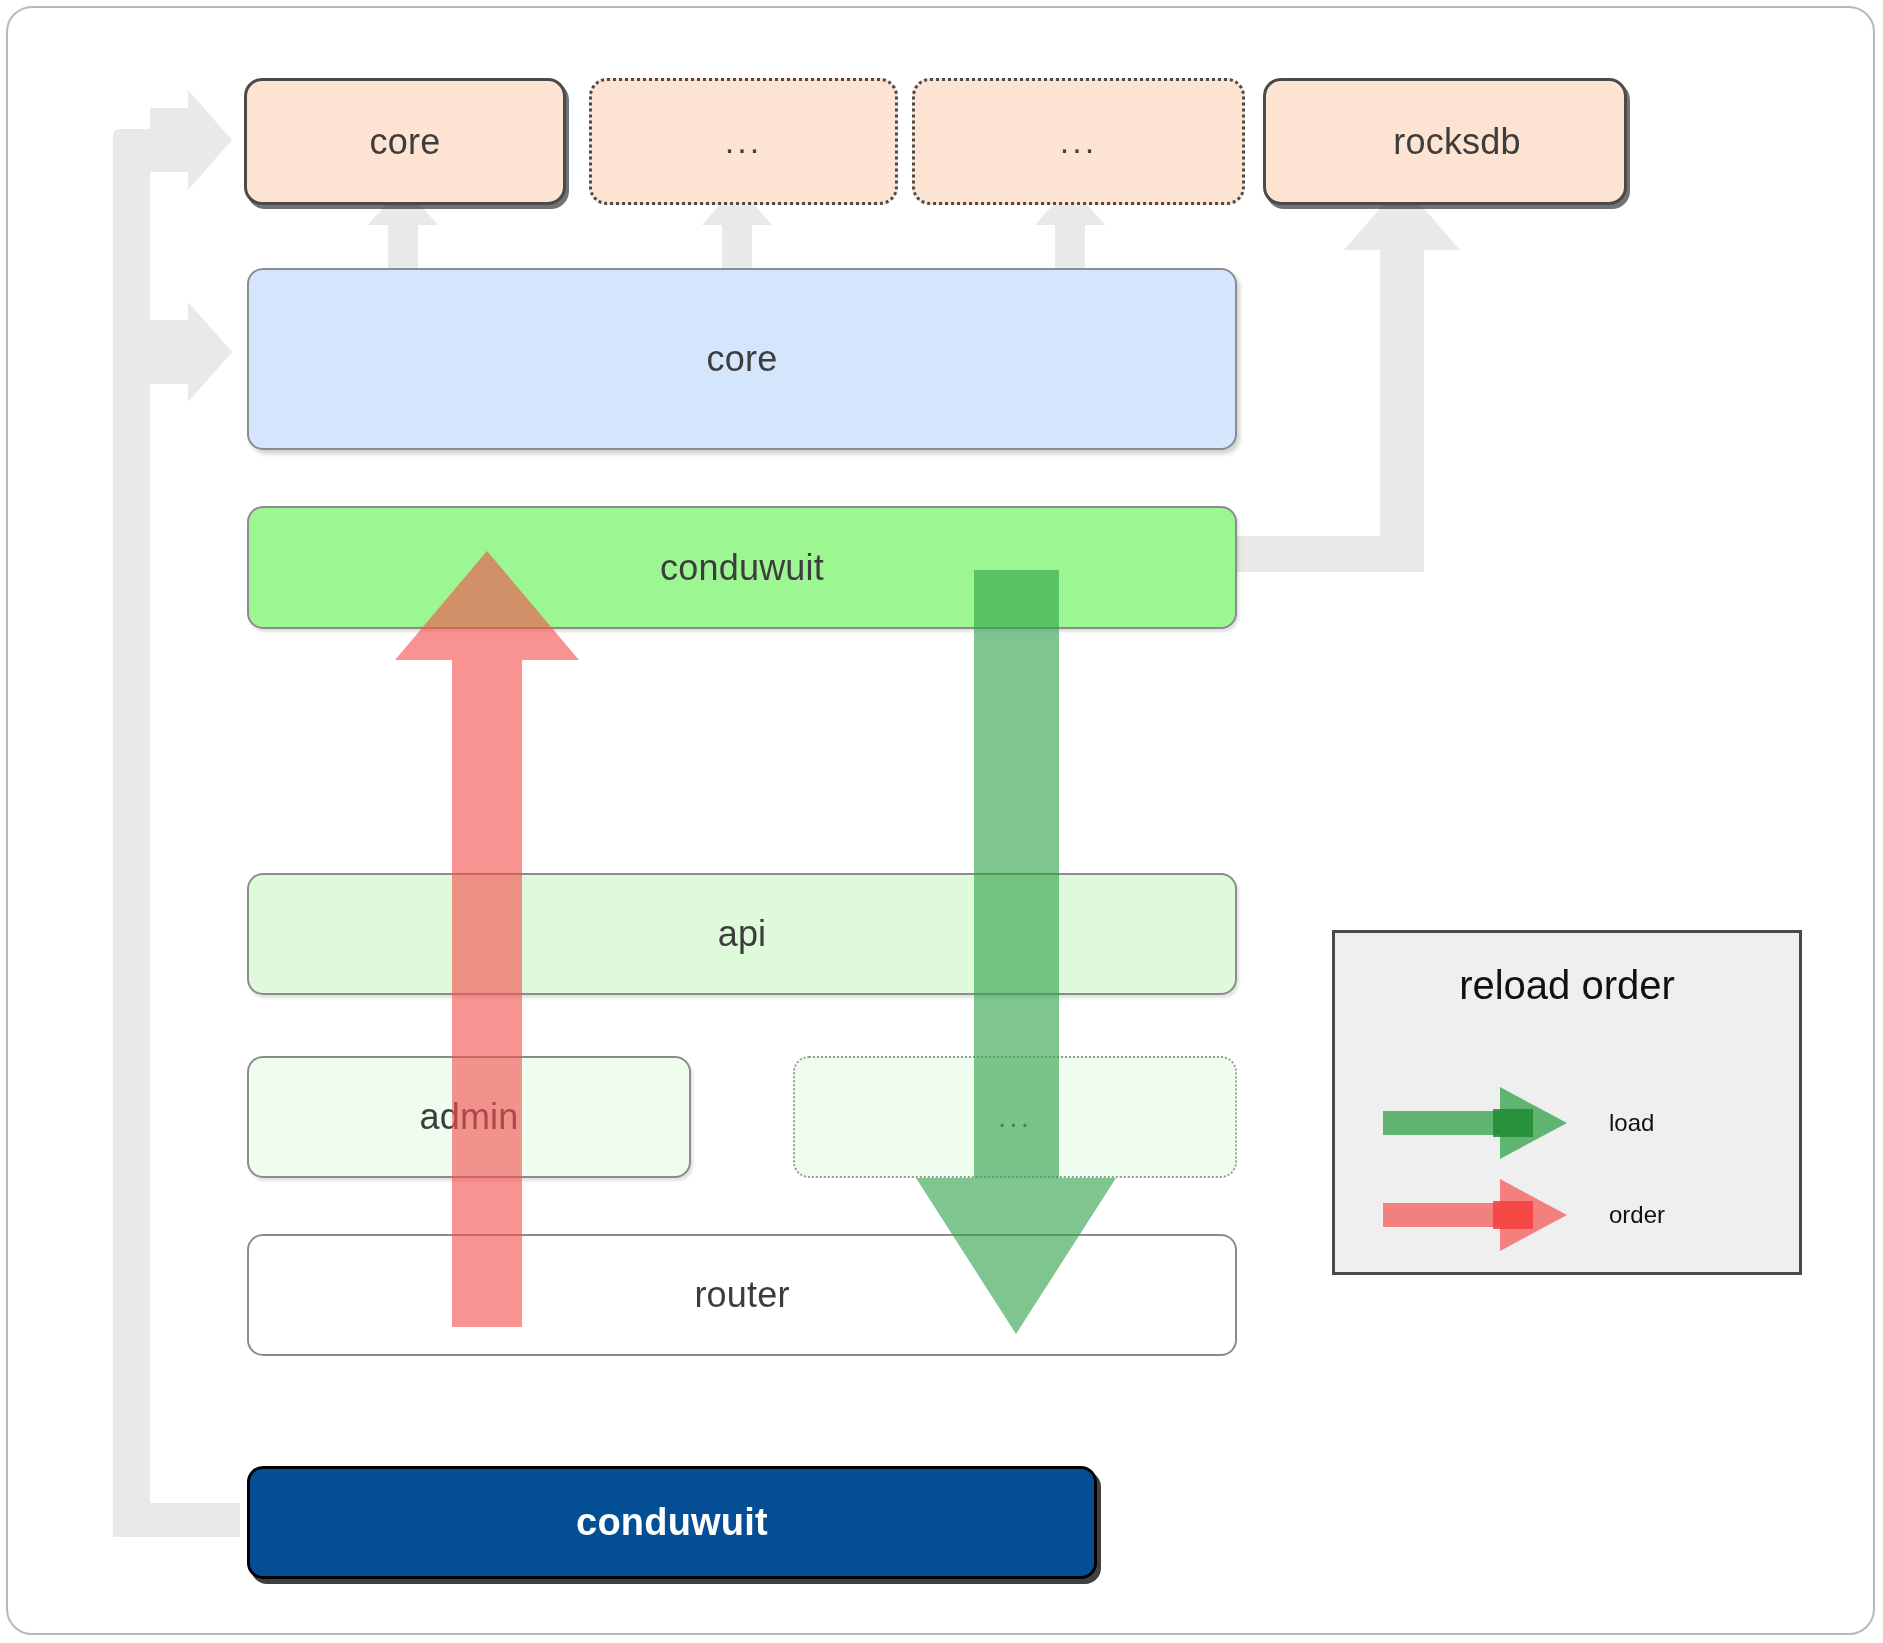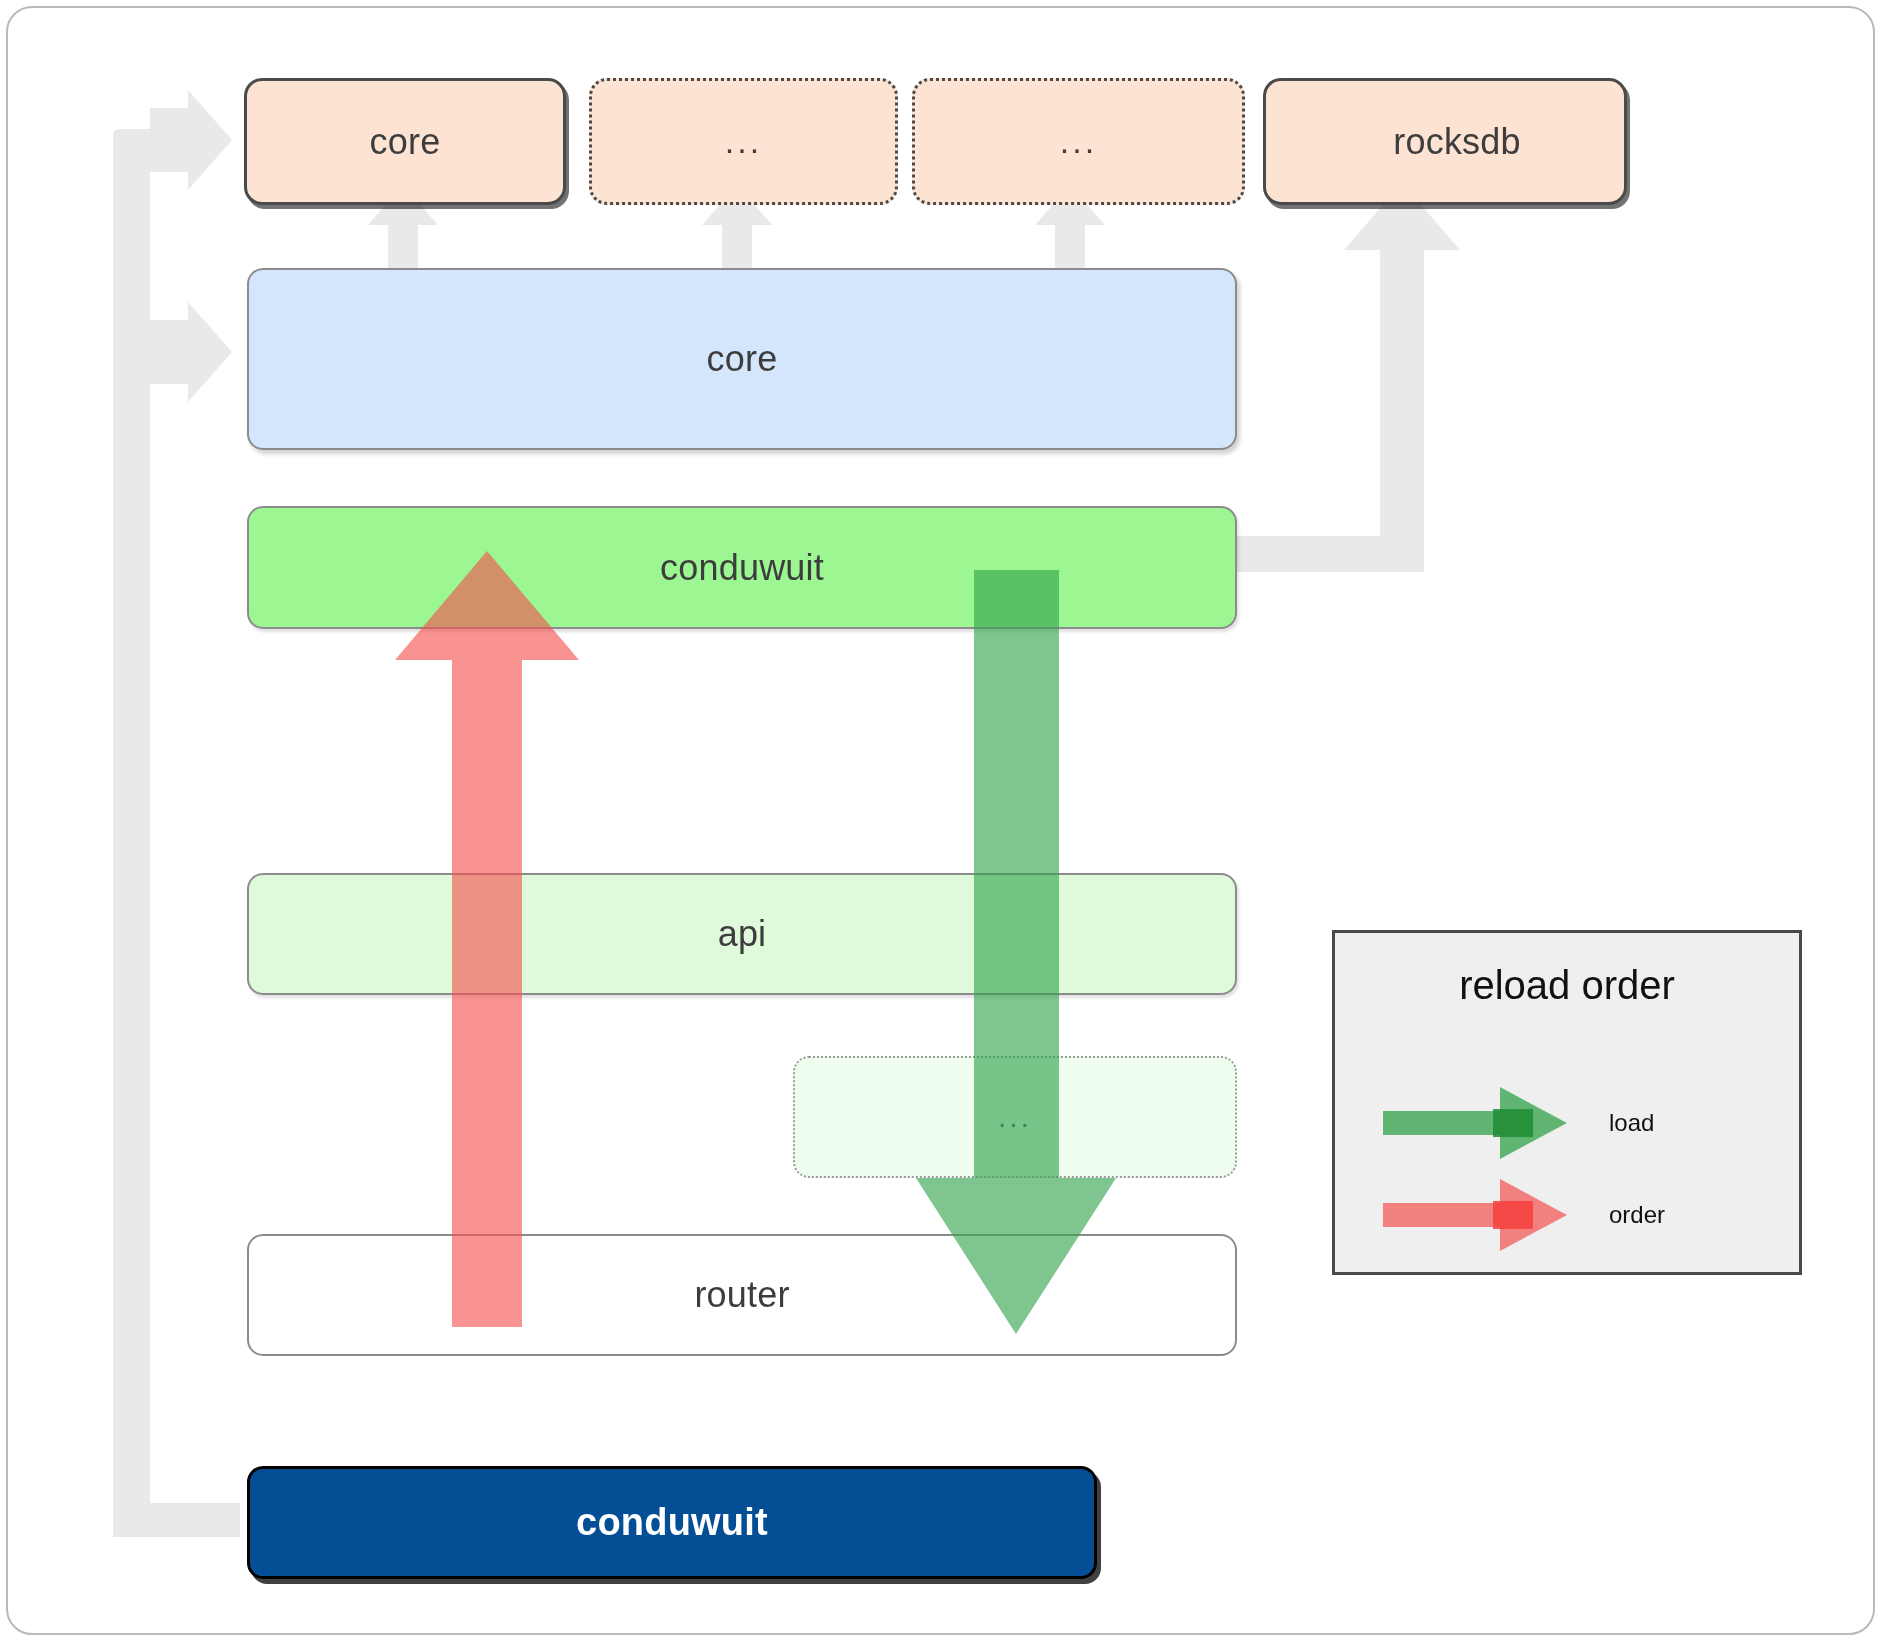--- a/index.html
+++ b/index.html
@@ -174,20 +174,23 @@
 
   <div class="node layer l1" style="left:247px; top:506px; width:990px; height:123px;">
     <span>conduwuit</span>
   </div>
 
 
   <div class="node layer l3" style="left:247px; top:873px; width:990px; height:122px;">
     <span>api</span>
   </div>
 
+  <div class="node layer l4" style="left:247px; top:1056px; width:444px; height:122px;">
+    <span>admin</span>
+  </div>
 
   <div class="node layer l4 dotted" style="left:793px; top:1056px; width:444px; height:122px;">
     <span class="dots">...</span>
   </div>
 
   <div class="node layer plain" style="left:247px; top:1234px; width:990px; height:122px;">
     <span>router</span>
   </div>
 
   <div class="node root" style="left:247px; top:1466px; width:850px; height:113px;">

